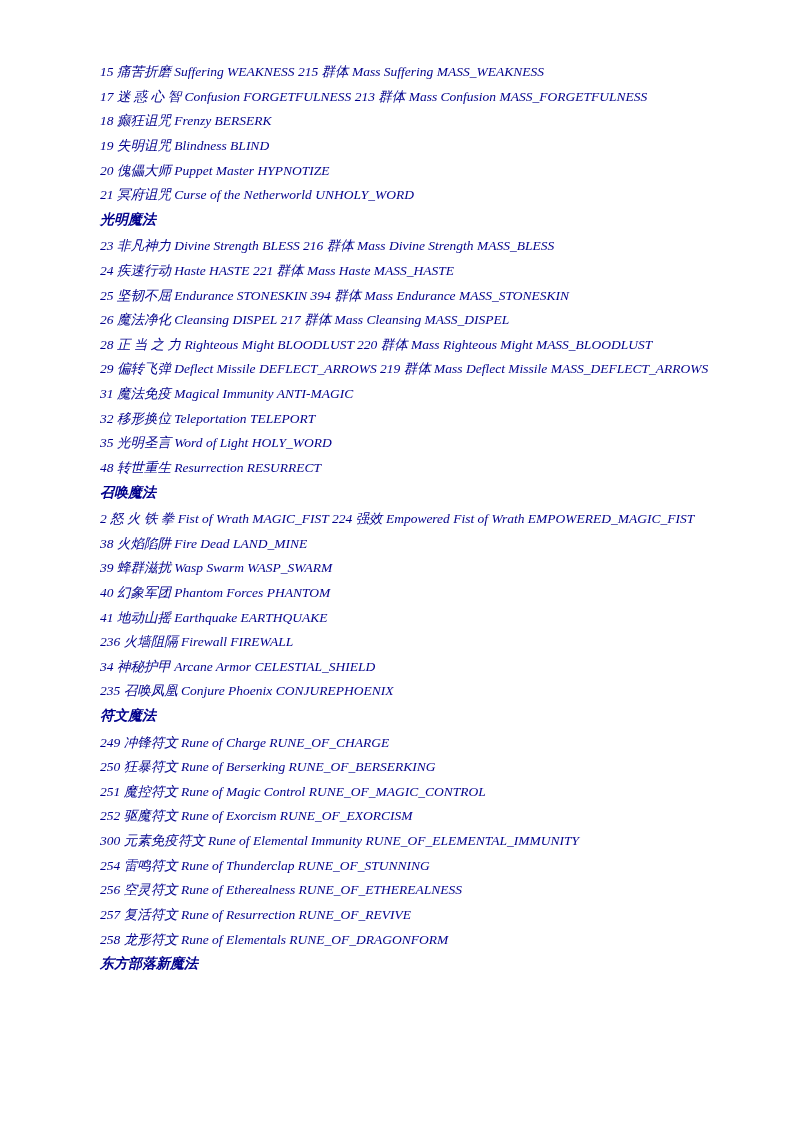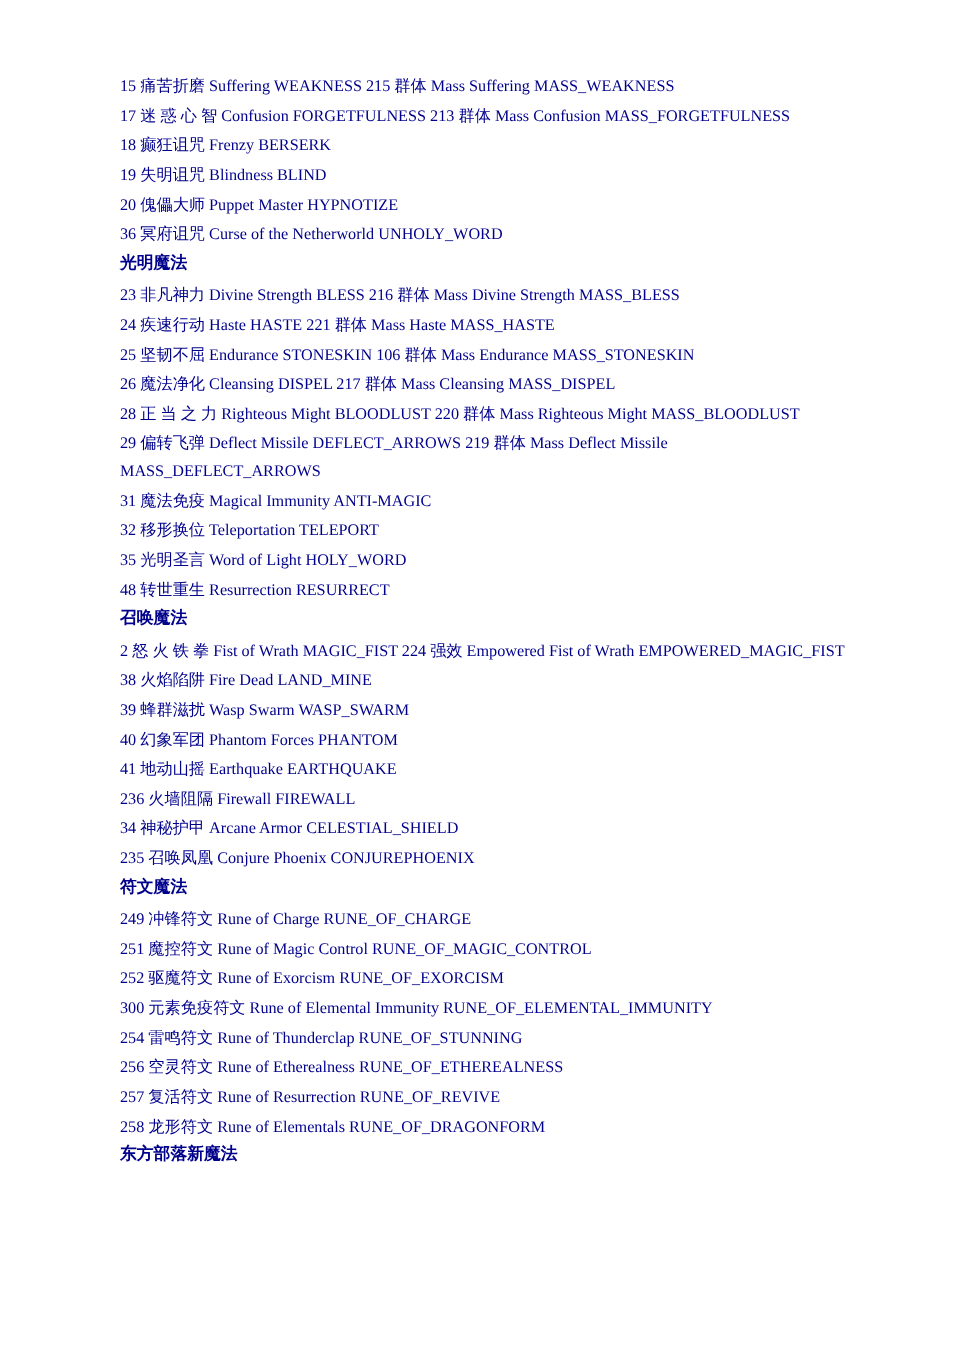--- a/index.html
+++ b/index.html
@@ -8,20 +8,21 @@
       font-family: "SimSun", "宋体", serif;
       font-size: 13.5px;
       color: #00008B;
       padding: 60px 80px 60px 100px;
       width: 794px;
       min-height: 1123px;
     }
     .line {
       line-height: 1.75;
       margin-bottom: 1px;
+      font-style: italic;
     }
     .section-header {
       font-weight: bold;
       color: #00008B;
       font-size: 14px;
       margin-top: 0;
       margin-bottom: 2px;
     }
     .spell-line {
       color: #00008B;
@@ -29,43 +30,44 @@
   </style>
 </head>
 <body>
 
 <div id="content">
     <div class="line spell-line"><span>15  </span><span>痛苦折磨  </span><span>Suffering WEAKNESS 215 群体  Mass Suffering MASS_WEAKNESS</span></div>
     <div class="line spell-line"><span>17  </span><span>迷 惑 心 智  </span><span>Confusion  FORGETFULNESS  213  群体    Mass  Confusion MASS_FORGETFULNESS</span></div>
     <div class="line spell-line"><span>18  </span><span>癫狂诅咒  </span><span>Frenzy BERSERK</span></div>
     <div class="line spell-line"><span>19  </span><span>失明诅咒  </span><span>Blindness BLIND</span></div>
     <div class="line spell-line"><span>20  </span><span>傀儡大师  </span><span>Puppet Master HYPNOTIZE</span></div>
-    <div class="line spell-line"><span>36  </span><span>冥府诅咒  </span><span>Curse of the Netherworld UNHOLY_WORD</span></div>
+    <div class="line spell-line"><span>21  </span><span>冥府诅咒  </span><span>Curse of the Netherworld UNHOLY_WORD</span></div>
     <div class="line section-header">光明魔法</div>
     <div class="line spell-line"><span>23  </span><span>非凡神力  </span><span>Divine Strength BLESS 216 群体  Mass Divine Strength MASS_BLESS</span></div>
     <div class="line spell-line"><span>24  </span><span>疾速行动  </span><span>Haste HASTE 221 群体  Mass Haste MASS_HASTE</span></div>
-    <div class="line spell-line"><span>25  </span><span>坚韧不屈  </span><span>Endurance STONESKIN 106 群体  Mass Endurance MASS_STONESKIN</span></div>
+    <div class="line spell-line"><span>25  </span><span>坚韧不屈  </span><span>Endurance STONESKIN 394 群体  Mass Endurance MASS_STONESKIN</span></div>
     <div class="line spell-line"><span>26  </span><span>魔法净化  </span><span>Cleansing DISPEL 217 群体  Mass Cleansing MASS_DISPEL</span></div>
     <div class="line spell-line"><span>28  </span><span>正 当 之 力  </span><span>Righteous  Might  BLOODLUST  220  群体    Mass  Righteous  Might MASS_BLOODLUST</span></div>
     <div class="line spell-line"><span>29  </span><span>偏转飞弹  </span><span>Deflect  Missile  DEFLECT_ARROWS  219  群体    Mass  Deflect  Missile MASS_DEFLECT_ARROWS</span></div>
     <div class="line spell-line"><span>31  </span><span>魔法免疫  </span><span>Magical Immunity ANTI-MAGIC</span></div>
     <div class="line spell-line"><span>32  </span><span>移形换位  </span><span>Teleportation TELEPORT</span></div>
     <div class="line spell-line"><span>35  </span><span>光明圣言  </span><span>Word of Light HOLY_WORD</span></div>
     <div class="line spell-line"><span>48  </span><span>转世重生  </span><span>Resurrection RESURRECT</span></div>
     <div class="line section-header">召唤魔法</div>
     <div class="line spell-line"><span>2  </span><span>怒 火 铁 拳  </span><span>Fist  of  Wrath  MAGIC_FIST  224  强效    Empowered  Fist  of  Wrath EMPOWERED_MAGIC_FIST</span></div>
     <div class="line spell-line"><span>38  </span><span>火焰陷阱  </span><span>Fire Dead LAND_MINE</span></div>
     <div class="line spell-line"><span>39  </span><span>蜂群滋扰  </span><span>Wasp Swarm WASP_SWARM</span></div>
     <div class="line spell-line"><span>40  </span><span>幻象军团  </span><span>Phantom Forces PHANTOM</span></div>
     <div class="line spell-line"><span>41  </span><span>地动山摇  </span><span>Earthquake EARTHQUAKE</span></div>
     <div class="line spell-line"><span>236  </span><span>火墙阻隔  </span><span>Firewall FIREWALL</span></div>
     <div class="line spell-line"><span>34  </span><span>神秘护甲  </span><span>Arcane Armor CELESTIAL_SHIELD</span></div>
     <div class="line spell-line"><span>235  </span><span>召唤凤凰  </span><span>Conjure Phoenix CONJUREPHOENIX</span></div>
     <div class="line section-header">符文魔法</div>
     <div class="line spell-line"><span>249  </span><span>冲锋符文  </span><span>Rune of Charge RUNE_OF_CHARGE</span></div>
+    <div class="line spell-line"><span>250  </span><span>狂暴符文  </span><span>Rune of Berserking RUNE_OF_BERSERKING</span></div>
     <div class="line spell-line"><span>251  </span><span>魔控符文  </span><span>Rune of Magic Control RUNE_OF_MAGIC_CONTROL</span></div>
     <div class="line spell-line"><span>252  </span><span>驱魔符文  </span><span>Rune of Exorcism RUNE_OF_EXORCISM</span></div>
     <div class="line spell-line"><span>300  </span><span>元素免疫符文  </span><span>Rune of Elemental Immunity RUNE_OF_ELEMENTAL_IMMUNITY</span></div>
     <div class="line spell-line"><span>254  </span><span>雷鸣符文  </span><span>Rune of Thunderclap RUNE_OF_STUNNING</span></div>
     <div class="line spell-line"><span>256  </span><span>空灵符文  </span><span>Rune of Etherealness RUNE_OF_ETHEREALNESS</span></div>
     <div class="line spell-line"><span>257  </span><span>复活符文  </span><span>Rune of Resurrection RUNE_OF_REVIVE</span></div>
     <div class="line spell-line"><span>258  </span><span>龙形符文  </span><span>Rune of Elementals RUNE_OF_DRAGONFORM</span></div>
     <div class="line section-header">东方部落新魔法</div>
   </div>
 

